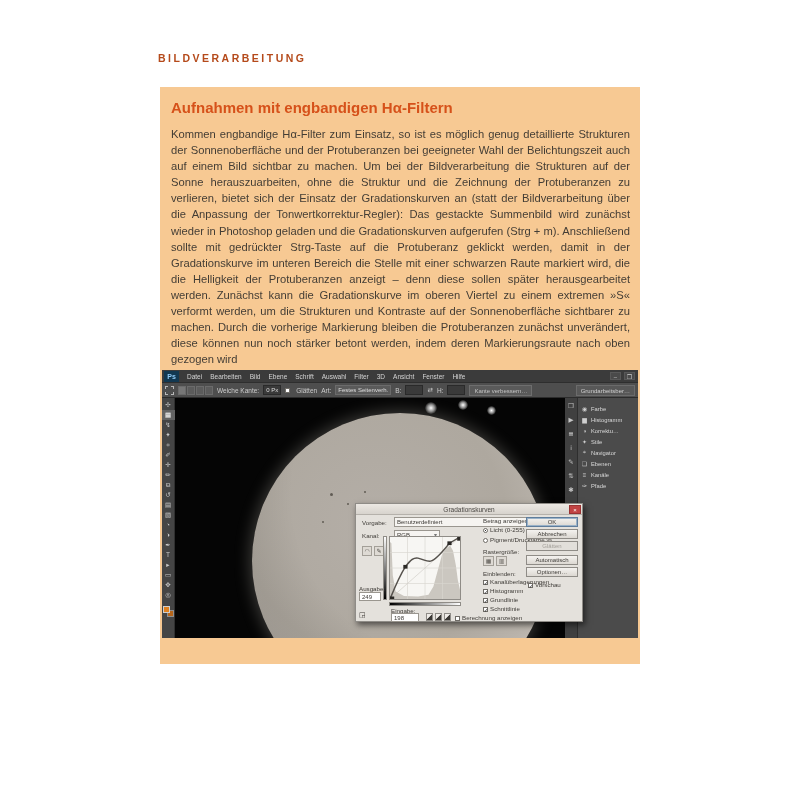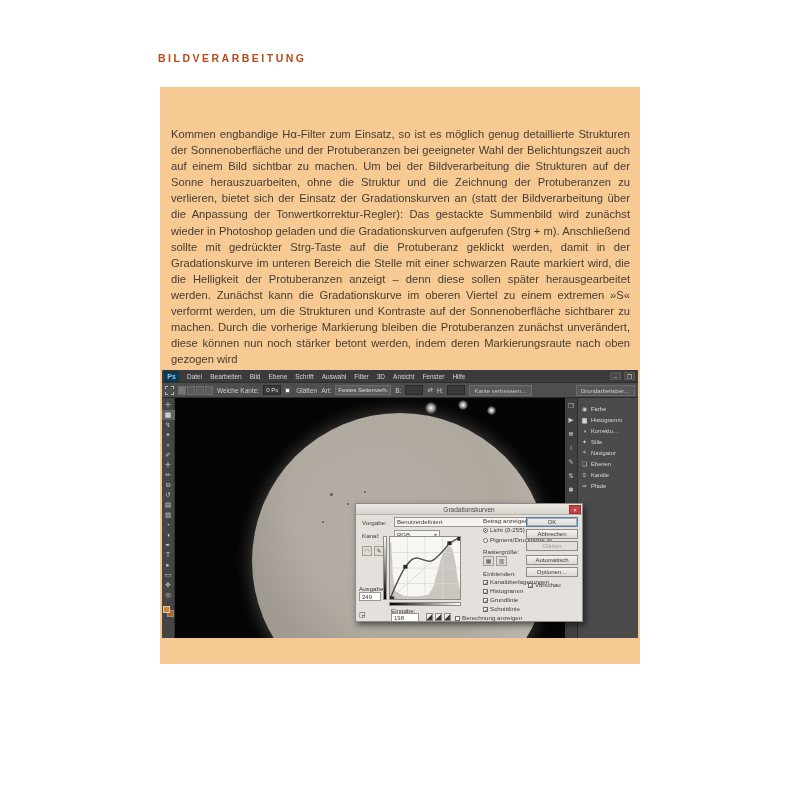--- a/index.html
+++ b/index.html
@@ -82,20 +82,21 @@
   .footer .ft{font-size:11px;letter-spacing:2px;color:#e1793b;padding-left:46px;}
 </style>
 </head>
 <body>
 
 <div class="page">
 
   <div class="kicker">BILDVERARBEITUNG</div>
 
   <div class="obox">
+    <div class="title">Aufnahmen mit engbandigen Hα-Filtern</div>
     <div class="bodytext">Kommen engbandige Hα-Filter zum Einsatz, so ist es möglich genug detaillierte Strukturen der Sonnenoberfläche und der Protuberanzen bei geeigneter Wahl der Belichtungszeit auch auf einem Bild sichtbar zu machen. Um bei der Bildverarbeitung die Strukturen auf der Sonne herauszuarbeiten, ohne die Struktur und die Zeichnung der Protuberanzen zu verlieren, bietet sich der Einsatz der Gradationskurven an (statt der Bildverarbeitung über die Anpassung der Tonwertkorrektur-Regler): Das gestackte Summenbild wird zunächst wieder in Photoshop geladen und die Gradationskurven aufgerufen (Strg + m). Anschließend sollte mit gedrückter Strg-Taste auf die Protuberanz geklickt werden, damit in der Gradationskurve im unteren Bereich die Stelle mit einer schwarzen Raute markiert wird, die die Helligkeit der Protuberanzen anzeigt – denn diese sollen später herausgearbeitet werden. Zunächst kann die Gradationskurve im oberen Viertel zu einem extremen »S« verformt werden, um die Strukturen und Kontraste auf der Sonnenoberfläche sichtbarer zu machen. Durch die vorherige Markierung bleiben die Protuberanzen zunächst unverändert, diese können nun noch stärker betont werden, indem deren Markierungsraute nach oben gezogen wird</div>
 
     <div class="ps-shot">
 
       <div class="ps-menubar">
         <div class="ps-logo">Ps</div>
         <div class="ps-menu">
 
         <span>Datei</span>
             <span>Bearbeiten</span>

